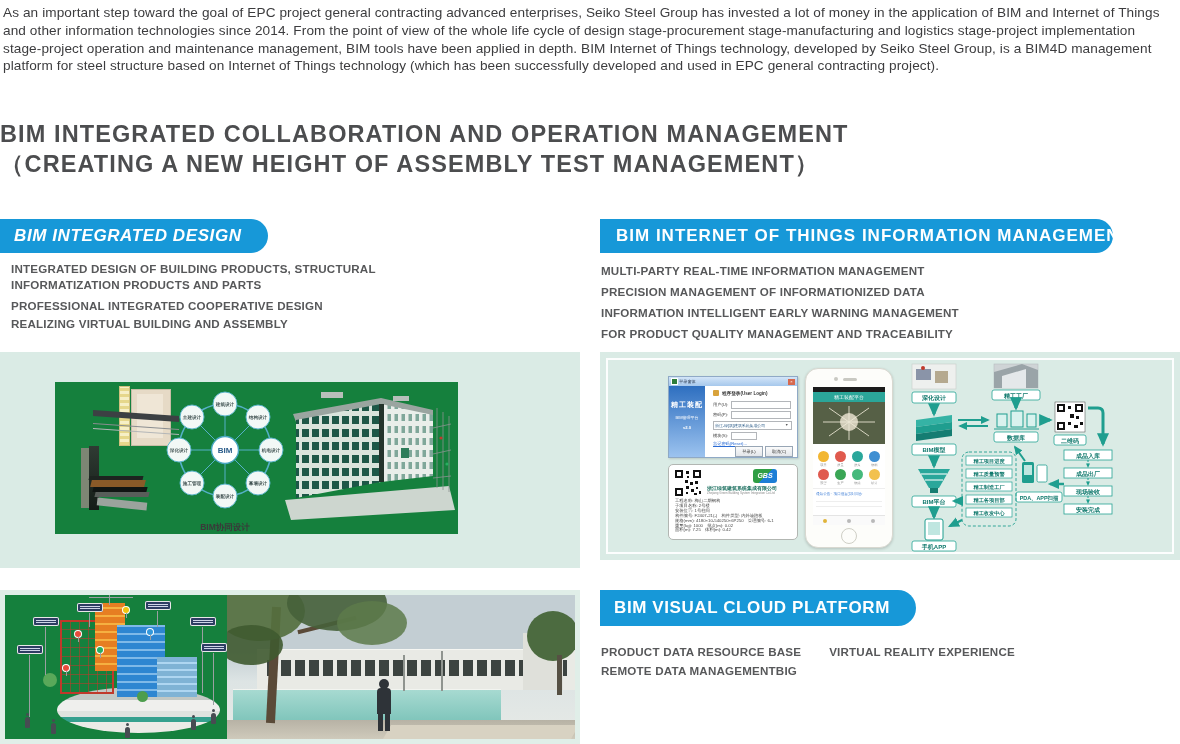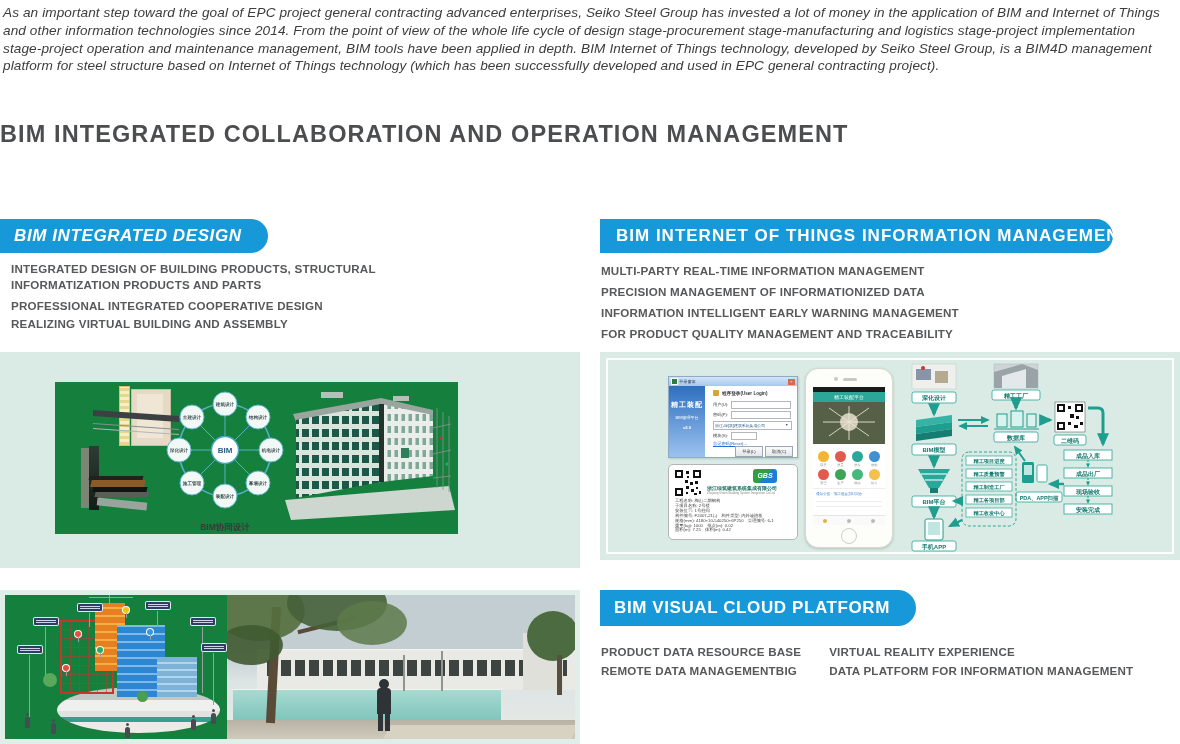--- a/index.html
+++ b/index.html
@@ -1,20 +1,20 @@
 <!DOCTYPE html>
 <html><head>
 <meta charset="utf-8">
 <style>
   html,body{margin:0;padding:0;background:#fff;}
   .page{position:relative;width:1180px;height:744px;overflow:hidden;
         font-family:"Liberation Sans","DejaVu Sans",sans-serif;background:#fff;}
   .abs{position:absolute;}
   
-  .intro{left:3px;top:4px;width:1174px;font-size:13.6px;line-height:17.8px;color:#3c3c3e;letter-spacing:.1px;font-style:italic;}
+  .intro{left:3px;top:4px;width:1174px;font-size:13.6px;line-height:17.8px;color:#3c3c3e;letter-spacing:.1px;}
   
   .heading{left:0;top:119px;font-size:23.5px;font-weight:bold;color:#4c4d4f;line-height:30px;letter-spacing:1.1px;}
   
   .pill{height:34px;line-height:34px;background:#1798d8;color:#fff;font-weight:bold;font-size:17px;
         border-radius:0 17px 17px 0;padding:0 26px 0 14px;letter-spacing:.6px;white-space:nowrap;}
   .pill.fixedw{padding:0 0 0 16px;letter-spacing:1px;}
   
   .bullets{font-size:11.6px;font-weight:bold;color:#57585a;line-height:15.5px;letter-spacing:.2px;}
   .bullets .bi{margin-bottom:5.5px;}
   
@@ -43,20 +43,21 @@
 </style>
 </head>
 <body>
 
 <div class="page">
 
   <div class="abs intro">As an important step toward the goal of EPC project general contracting advanced enterprises, Seiko Steel Group has invested a lot of money in the application of BIM and Internet of Things and other information technologies since 2014. From the point of view of the whole life cycle of design stage-procurement stage-manufacturing and logistics stage-project implementation stage-project operation and maintenance management, BIM tools have been applied in depth. BIM Internet of Things technology, developed by Seiko Steel Group, is a BIM4D management platform for steel structure based on Internet of Things technology (which has been successfully developed and used in EPC general contracting project).</div>
 
   <div class="abs heading">
     <div>BIM INTEGRATED COLLABORATION AND OPERATION MANAGEMENT</div>
+    <div>（CREATING A NEW HEIGHT OF ASSEMBLY TEST MANAGEMENT）</div>
   </div>
 
   <div class="abs pill" style="left:0;top:219px;font-style:italic;">BIM INTEGRATED DESIGN</div>
 
   <div class="abs bullets" style="left:11px;top:261px;width:470px;">
     <div class="bi">INTEGRATED DESIGN OF BUILDING PRODUCTS, STRUCTURAL INFORMATIZATION PRODUCTS AND PARTS</div>
     <div class="bi" style="margin-bottom:3px;">PROFESSIONAL INTEGRATED COOPERATIVE DESIGN</div>
     <div class="bi">REALIZING VIRTUAL BUILDING AND ASSEMBLY</div>
   </div>
 
@@ -482,17 +483,16 @@
 
   <div class="abs pill" style="left:600px;top:590px;height:36px;line-height:36px;border-radius:0 18px 18px 0;">BIM VISUAL CLOUD PLATFORM</div>
 
   <div class="abs" style="left:601px;top:642px;display:flex;gap:28px;">
     <div class="vc-col">
       <div>PRODUCT DATA RESOURCE BASE</div>
       <div>REMOTE DATA MANAGEMENTBIG</div>
     </div>
     <div class="vc-col">
       <div>VIRTUAL REALITY EXPERIENCE</div>
-      <div>DATA PLATFORM FOR INFORMATION MANAGEMENT</div>
     </div>
   </div>
 
 </div>
 
 </body></html>

